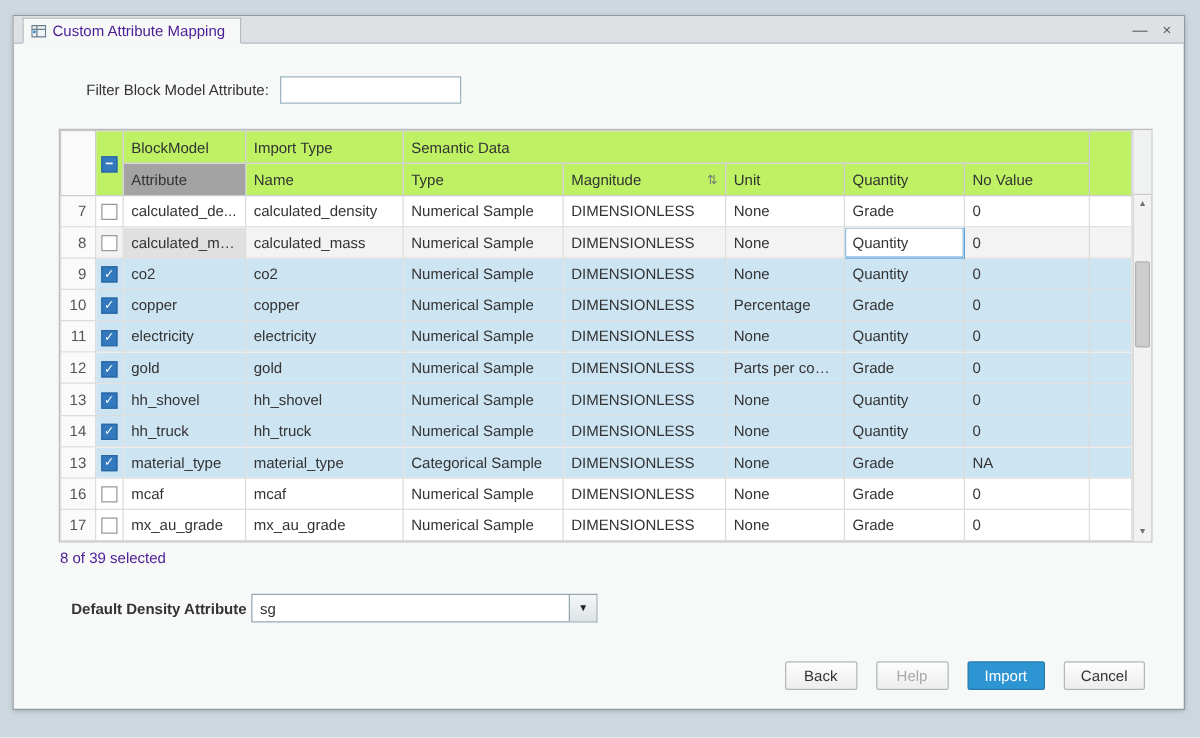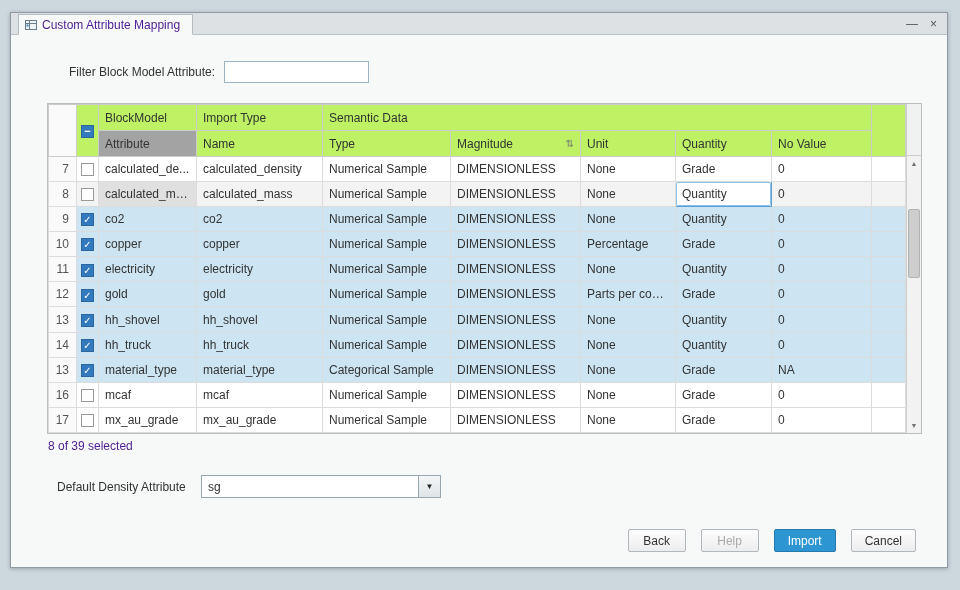--- a/index.html
+++ b/index.html
@@ -60,22 +60,22 @@
                position:relative; margin-top:0; }
   .sb-spacer { height:52px; background:#f0f1f1; border-bottom:1px solid #cccccc; }
   .sb-btn { height:15px; display:flex; align-items:center; justify-content:center;
             font-size:7px; color:#707070; }
   .sb-btn-down { position:absolute; bottom:0; left:0; right:0; }
   .sb-thumb { position:absolute; left:1px; right:1px; top:105px; height:69px;
               background:#cdcdcd; border:1px solid #b2b2b2; border-radius:2px; }
 
   .status-text { position:absolute; left:37px; top:404px; color:#4c1d95; }
 
-  .density-label { position:absolute; left:46px; top:445px; }
-  .combo { position:absolute; left:190px; top:440px; width:240px; height:23px;
+  .density-label { position:absolute; left:46px; top:445px;font-weight:bold; }
+  .combo { position:absolute; left:190px; top:440px; width:277px; height:23px;
            background:#fff; border:1px solid #97a7b1; display:flex; }
   .combo-text { flex:1; padding:4px 6px; }
   .combo-btn { width:22px; background:linear-gradient(#f4f6f7,#dfe4e7); border-left:1px solid #97a7b1;
                display:flex; align-items:center; justify-content:center; font-size:8px; color:#222; }
 
   .button-row { position:absolute; right:31px; top:494px; display:flex; gap:15px; }
   .btn { min-width:58px; height:23px; background:linear-gradient(#fdfdfd,#ededed);
          border:1px solid #b0b8bd; border-radius:2px; font:inherit; color:#333;
          padding:0 13px; cursor:default; }
   .btn.primary { background:#2e95d3; border-color:#2679ac; color:#fff; }

